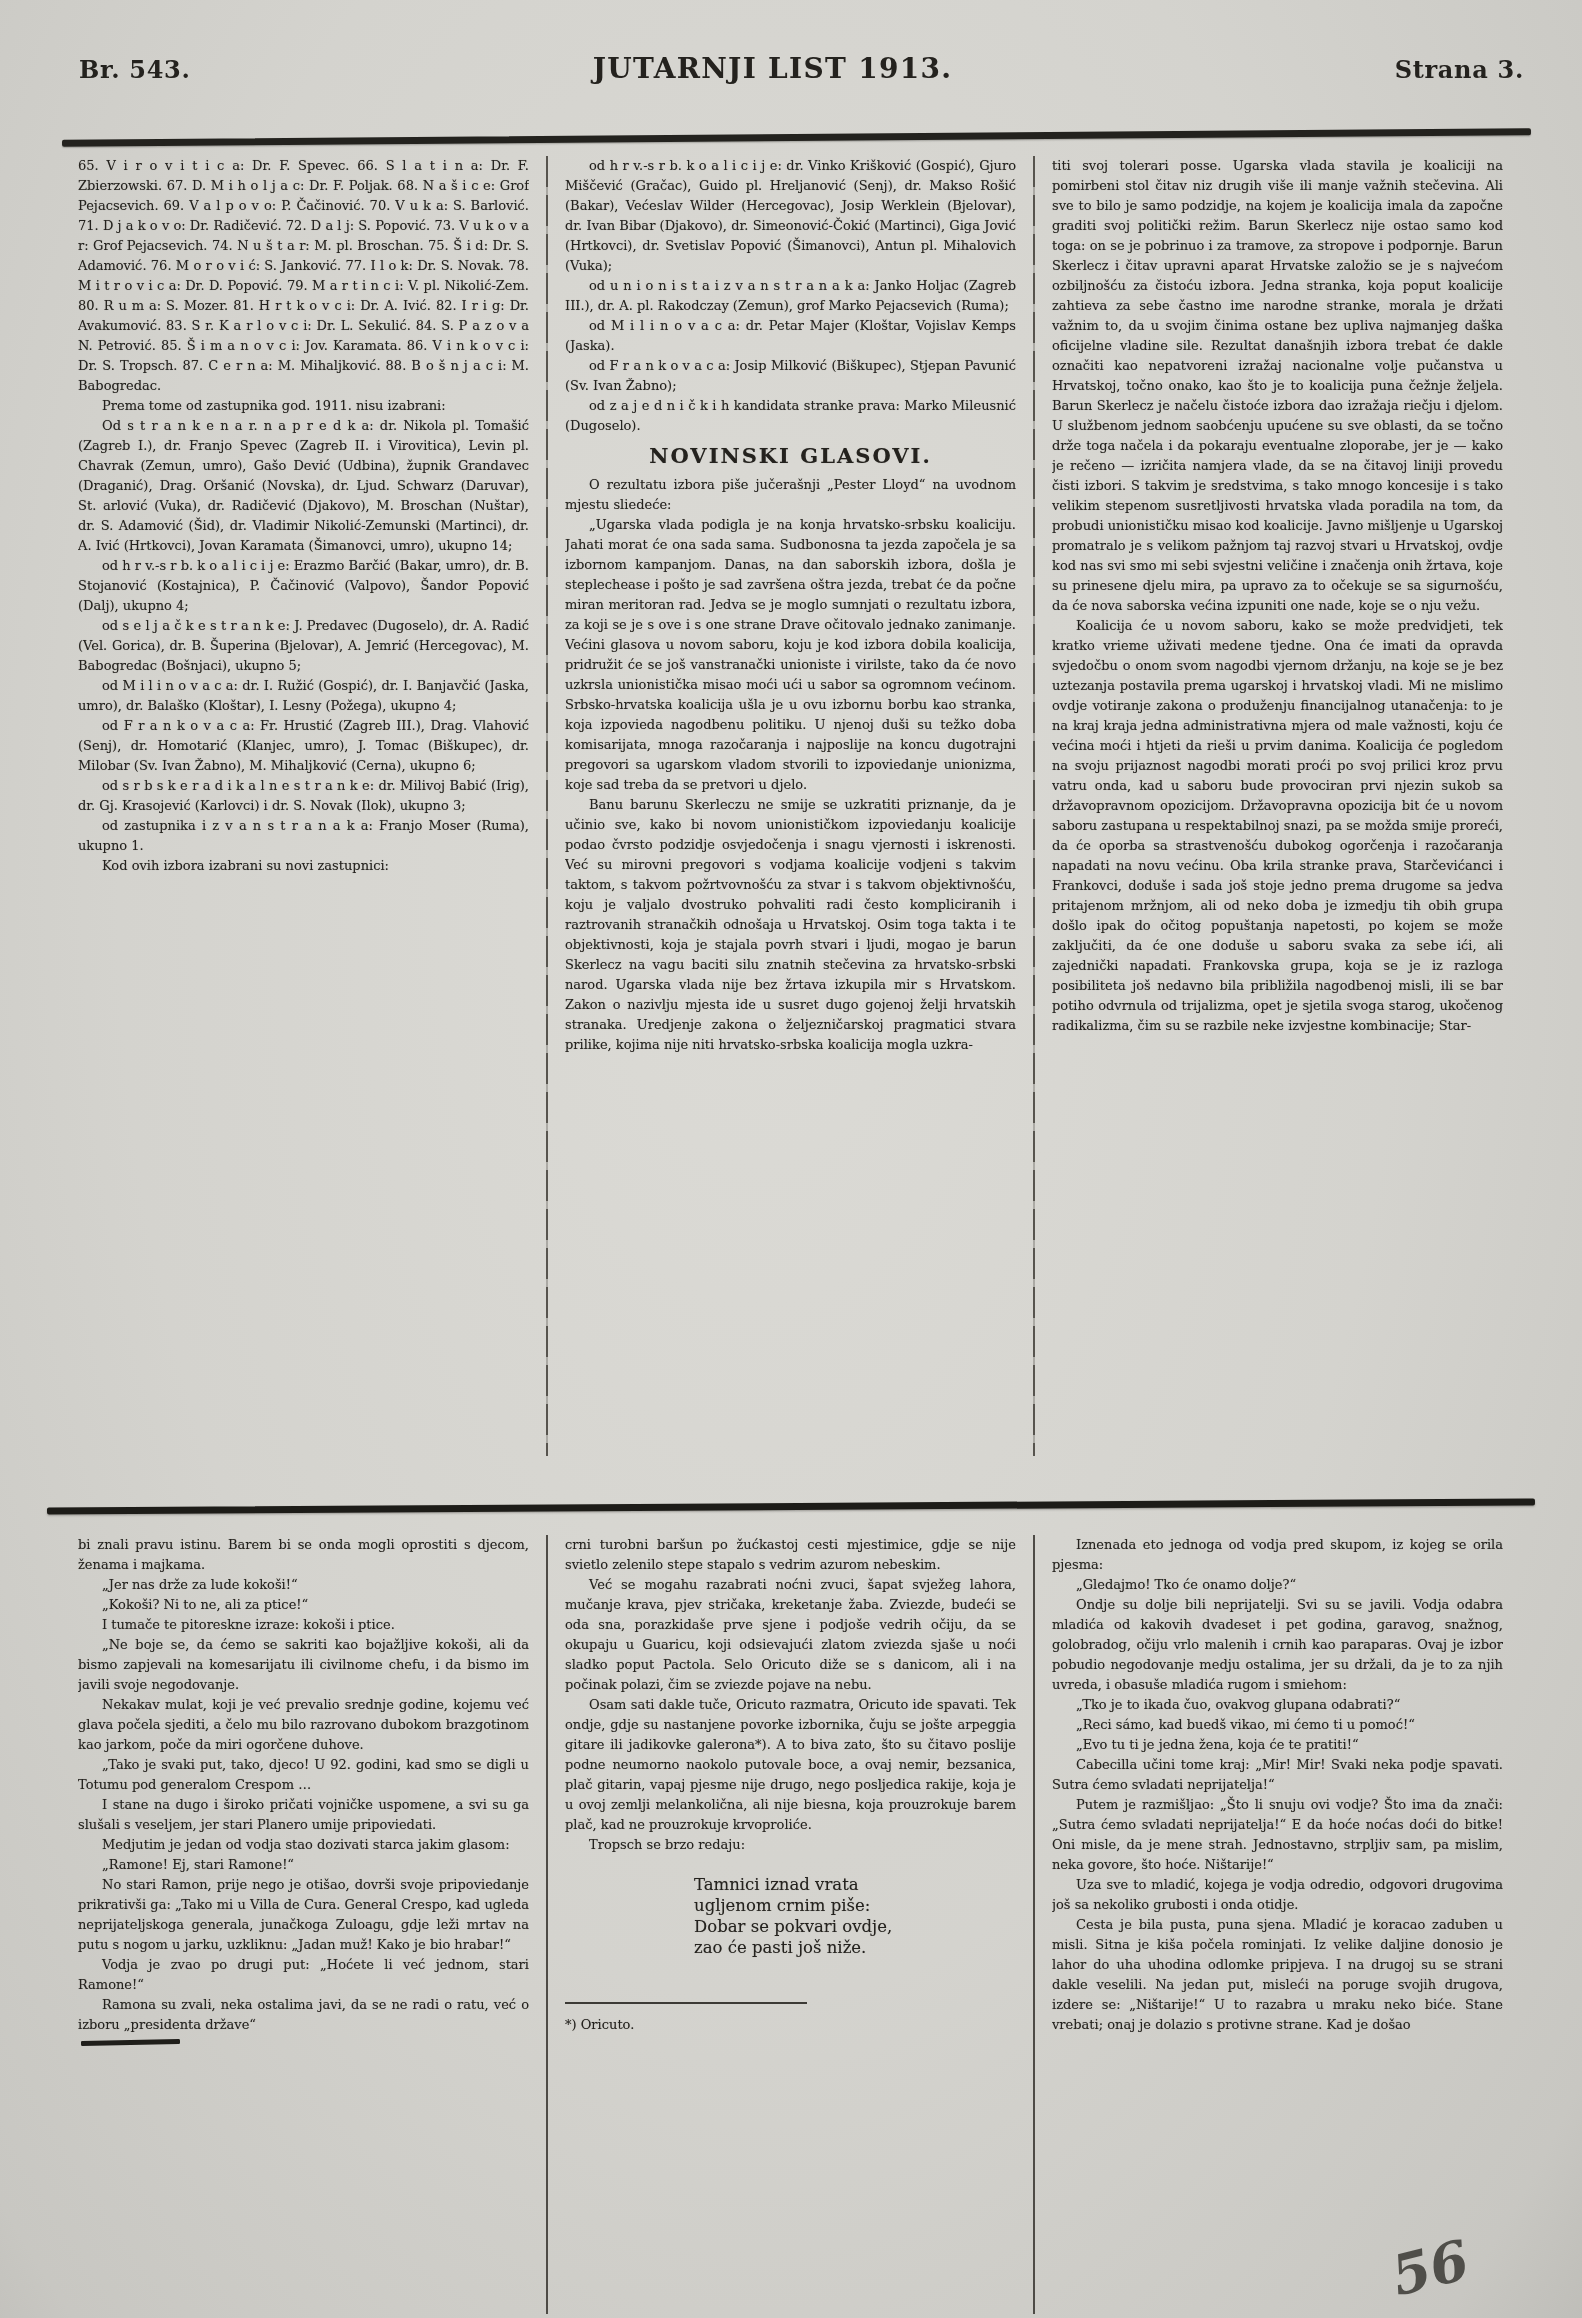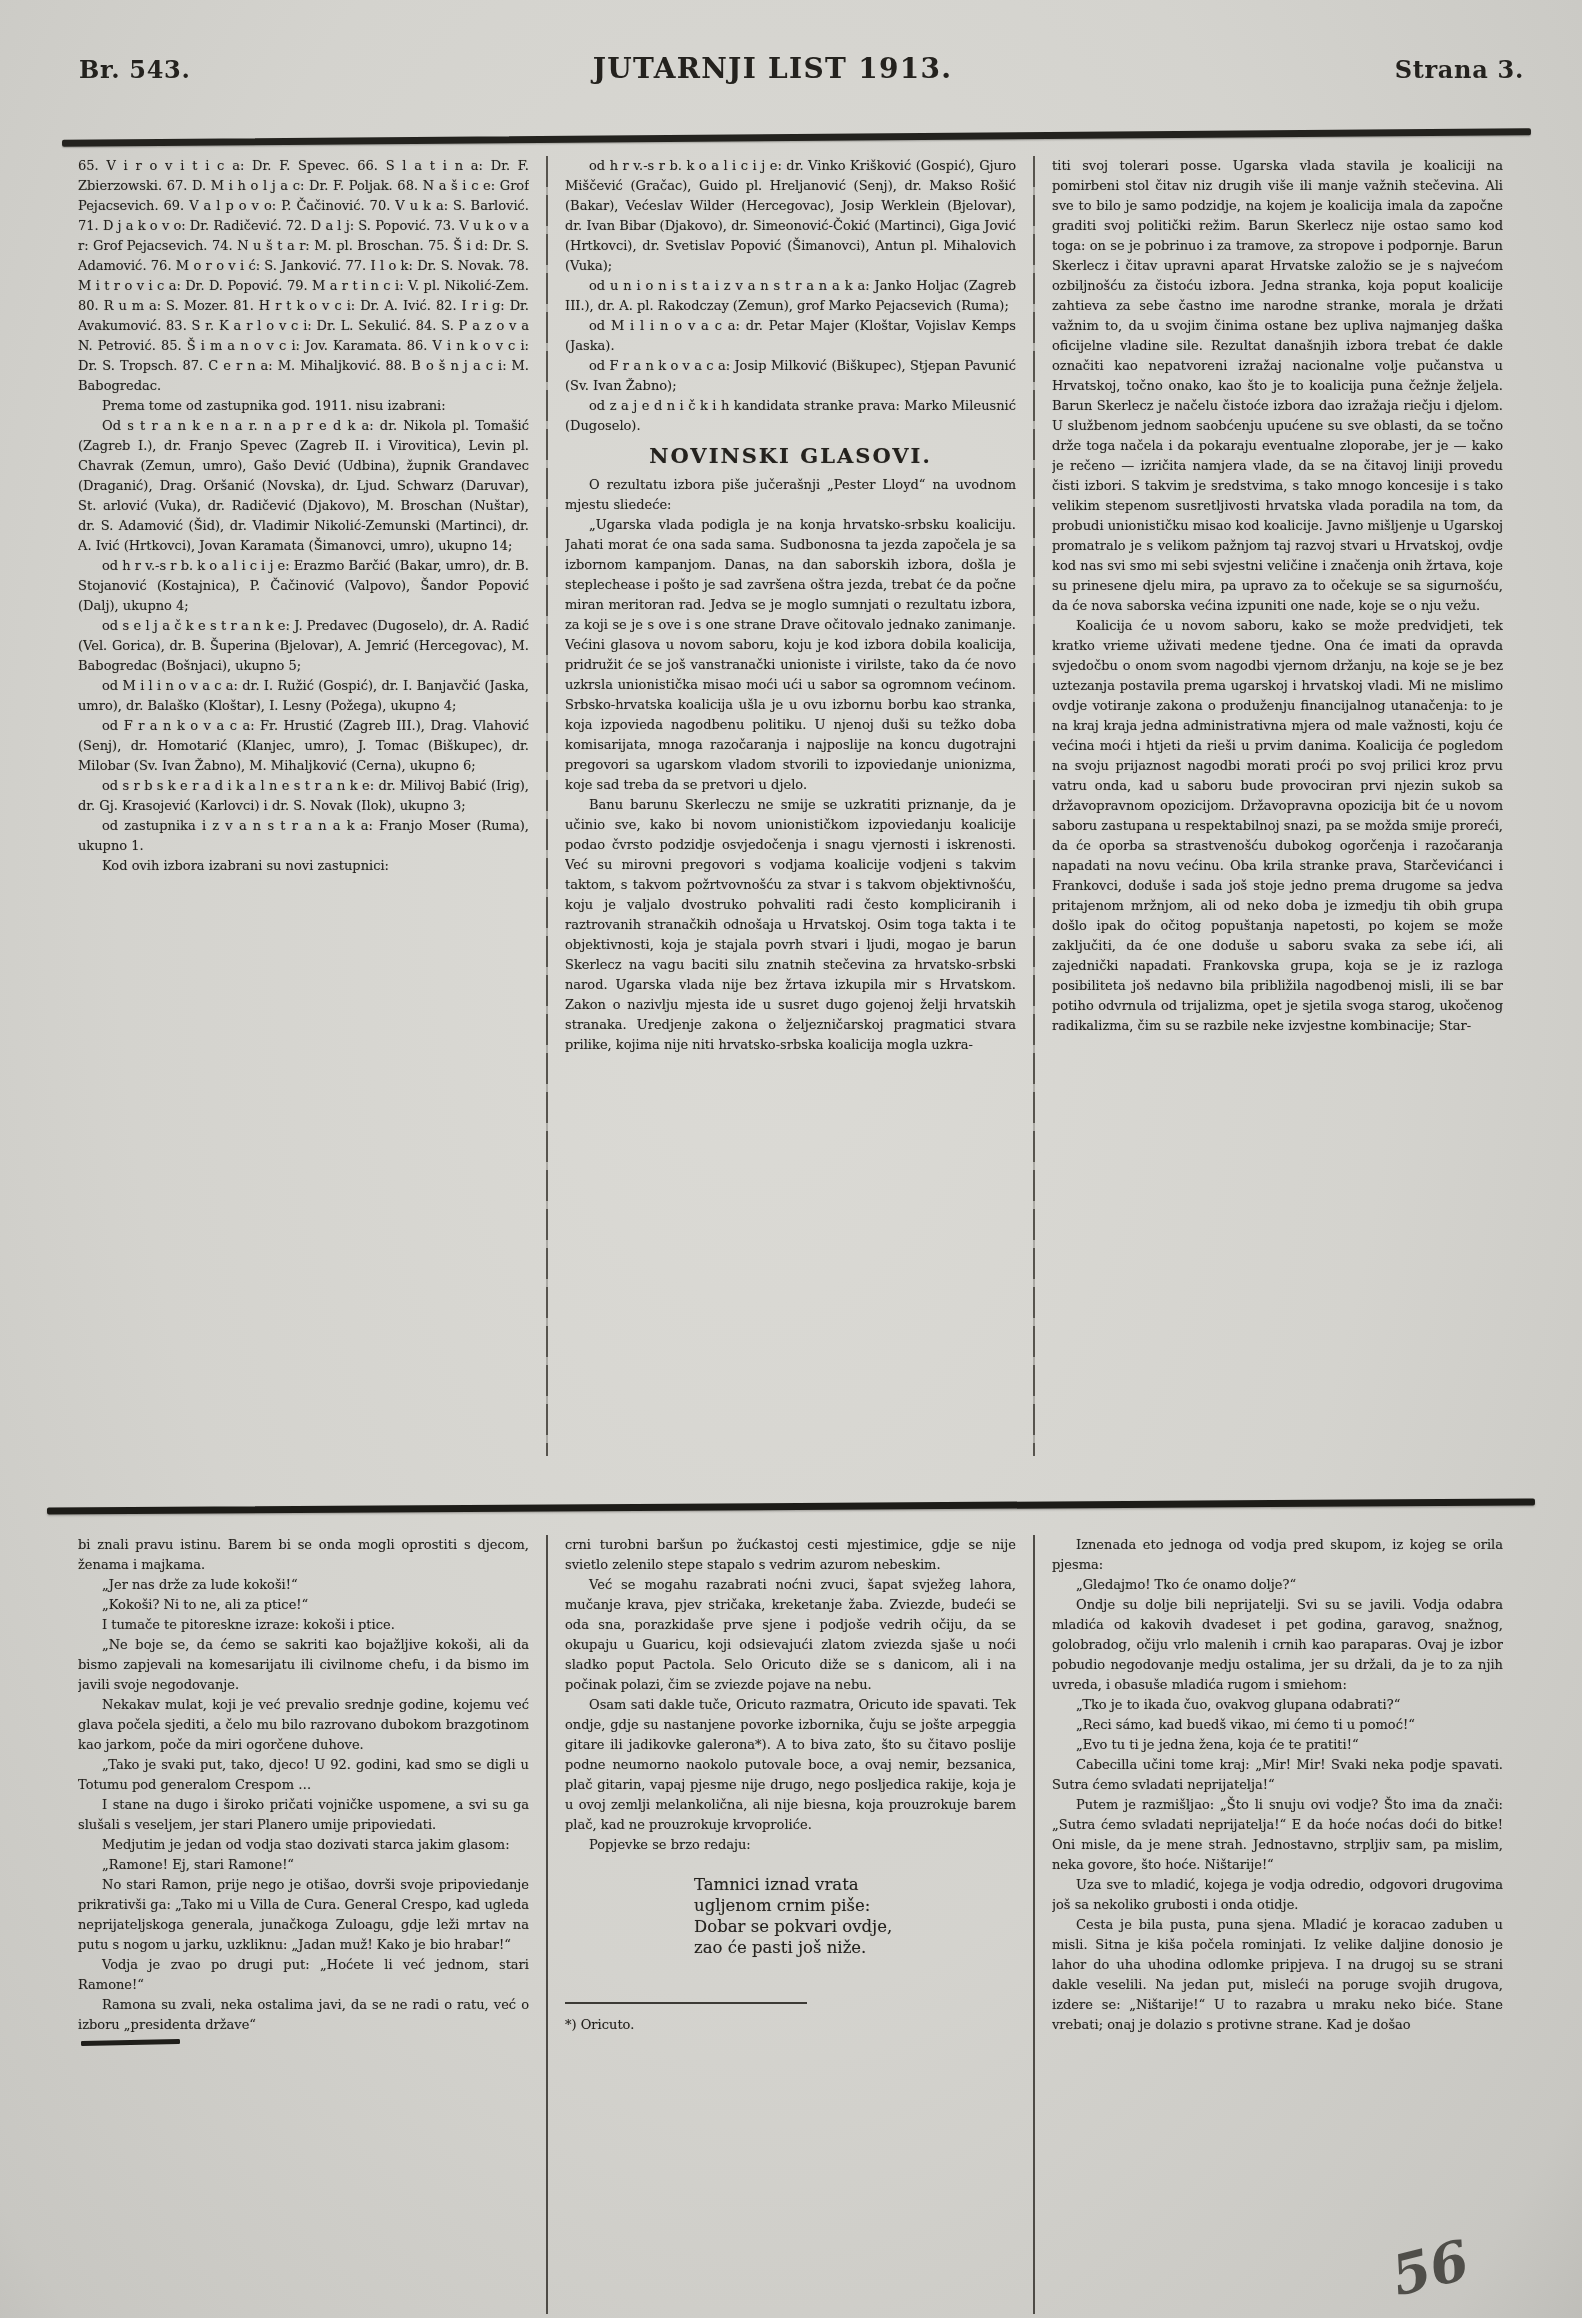--- a/index.html
+++ b/index.html
@@ -133,21 +133,21 @@
         <p class="para">No stari Ramon, prije nego je otišao, dovrši svoje pripoviedanje prikrativši ga: „Tako mi u Villa de Cura. General Crespo, kad ugleda neprijateljskoga generala, junačkoga Zuloagu, gdje leži mrtav na putu s nogom u jarku, uzkliknu: „Jadan muž! Kako je bio hrabar!“</p>
         <p class="para">Vodja je zvao po drugi put: „Hoćete li već jednom, stari Ramone!“</p>
         <p class="para">Ramona su zvali, neka ostalima javi, da se ne radi o ratu, već o izboru „presidenta države“</p>
         <div class="short-dash"></div>
       </div>
     <div class="vrule"></div>
     <div class="col">
         <p class="cont">crni turobni baršun po žućkastoj cesti mjestimice, gdje se nije svietlo zelenilo stepe stapalo s vedrim azurom nebeskim.</p>
         <p class="para">Već se mogahu razabrati noćni zvuci, šapat svježeg lahora, mučanje krava, pjev stričaka, kreketanje žaba. Zviezde, budeći se oda sna, porazkidaše prve sjene i podjoše vedrih očiju, da se okupaju u Guaricu, koji odsievajući zlatom zviezda sjaše u noći sladko poput Pactola. Selo Oricuto diže se s danicom, ali i na počinak polazi, čim se zviezde pojave na nebu.</p>
         <p class="para">Osam sati dakle tuče, Oricuto razmatra, Oricuto ide spavati. Tek ondje, gdje su nastanjene povorke izbornika, čuju se jošte arpeggia gitare ili jadikovke galerona*). A to biva zato, što su čitavo poslije podne neumorno naokolo putovale boce, a ovaj nemir, bezsanica, plač gitarin, vapaj pjesme nije drugo, nego posljedica rakije, koja je u ovoj zemlji melankolična, ali nije biesna, koja prouzrokuje barem plač, kad ne prouzrokuje krvoproliće.</p>
-        <p class="para">Popjevke se brzo redaju:</p>
+        <p class="para">Tropsch se brzo redaju:</p>
         <div class="verse verse2">
           <div>Tamnici iznad vrata</div>
           <div>ugljenom crnim piše:</div>
           <div>Dobar se pokvari ovdje,</div>
           <div>zao će pasti još niže.</div>
         </div>
         <div class="footnote">
           <div class="footnote-rule"></div>
           <p>*) Oricuto.</p>
         </div>

